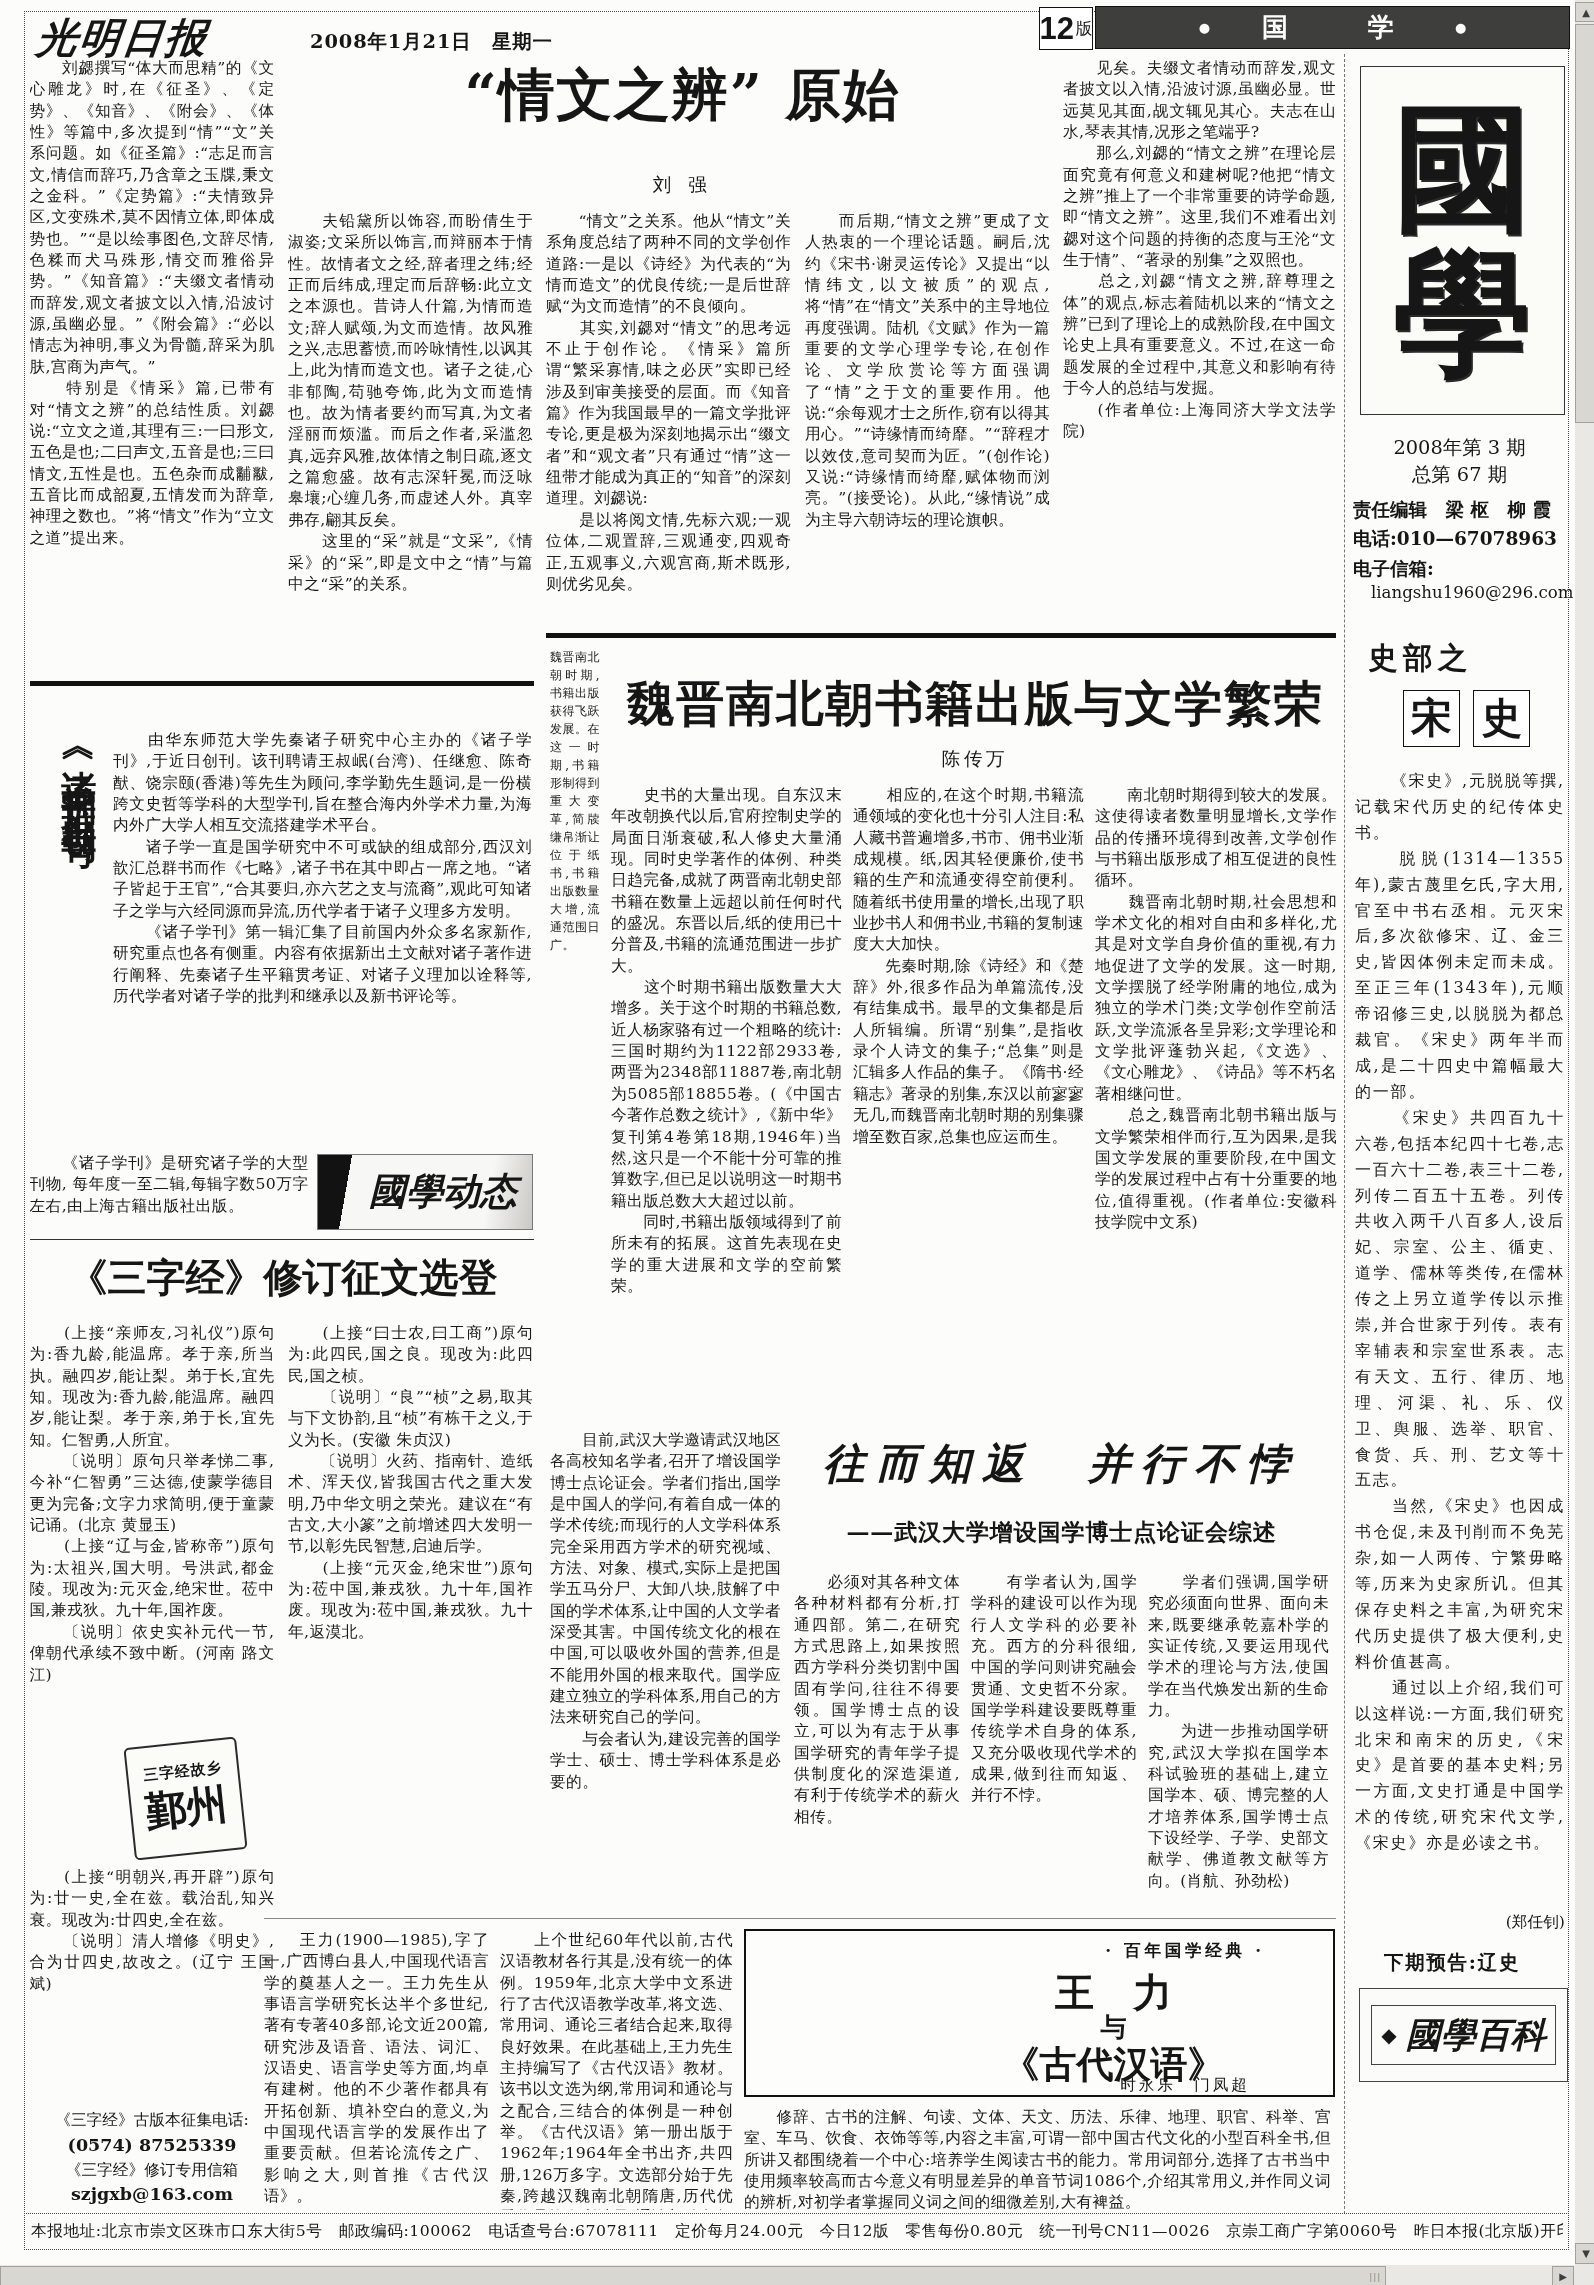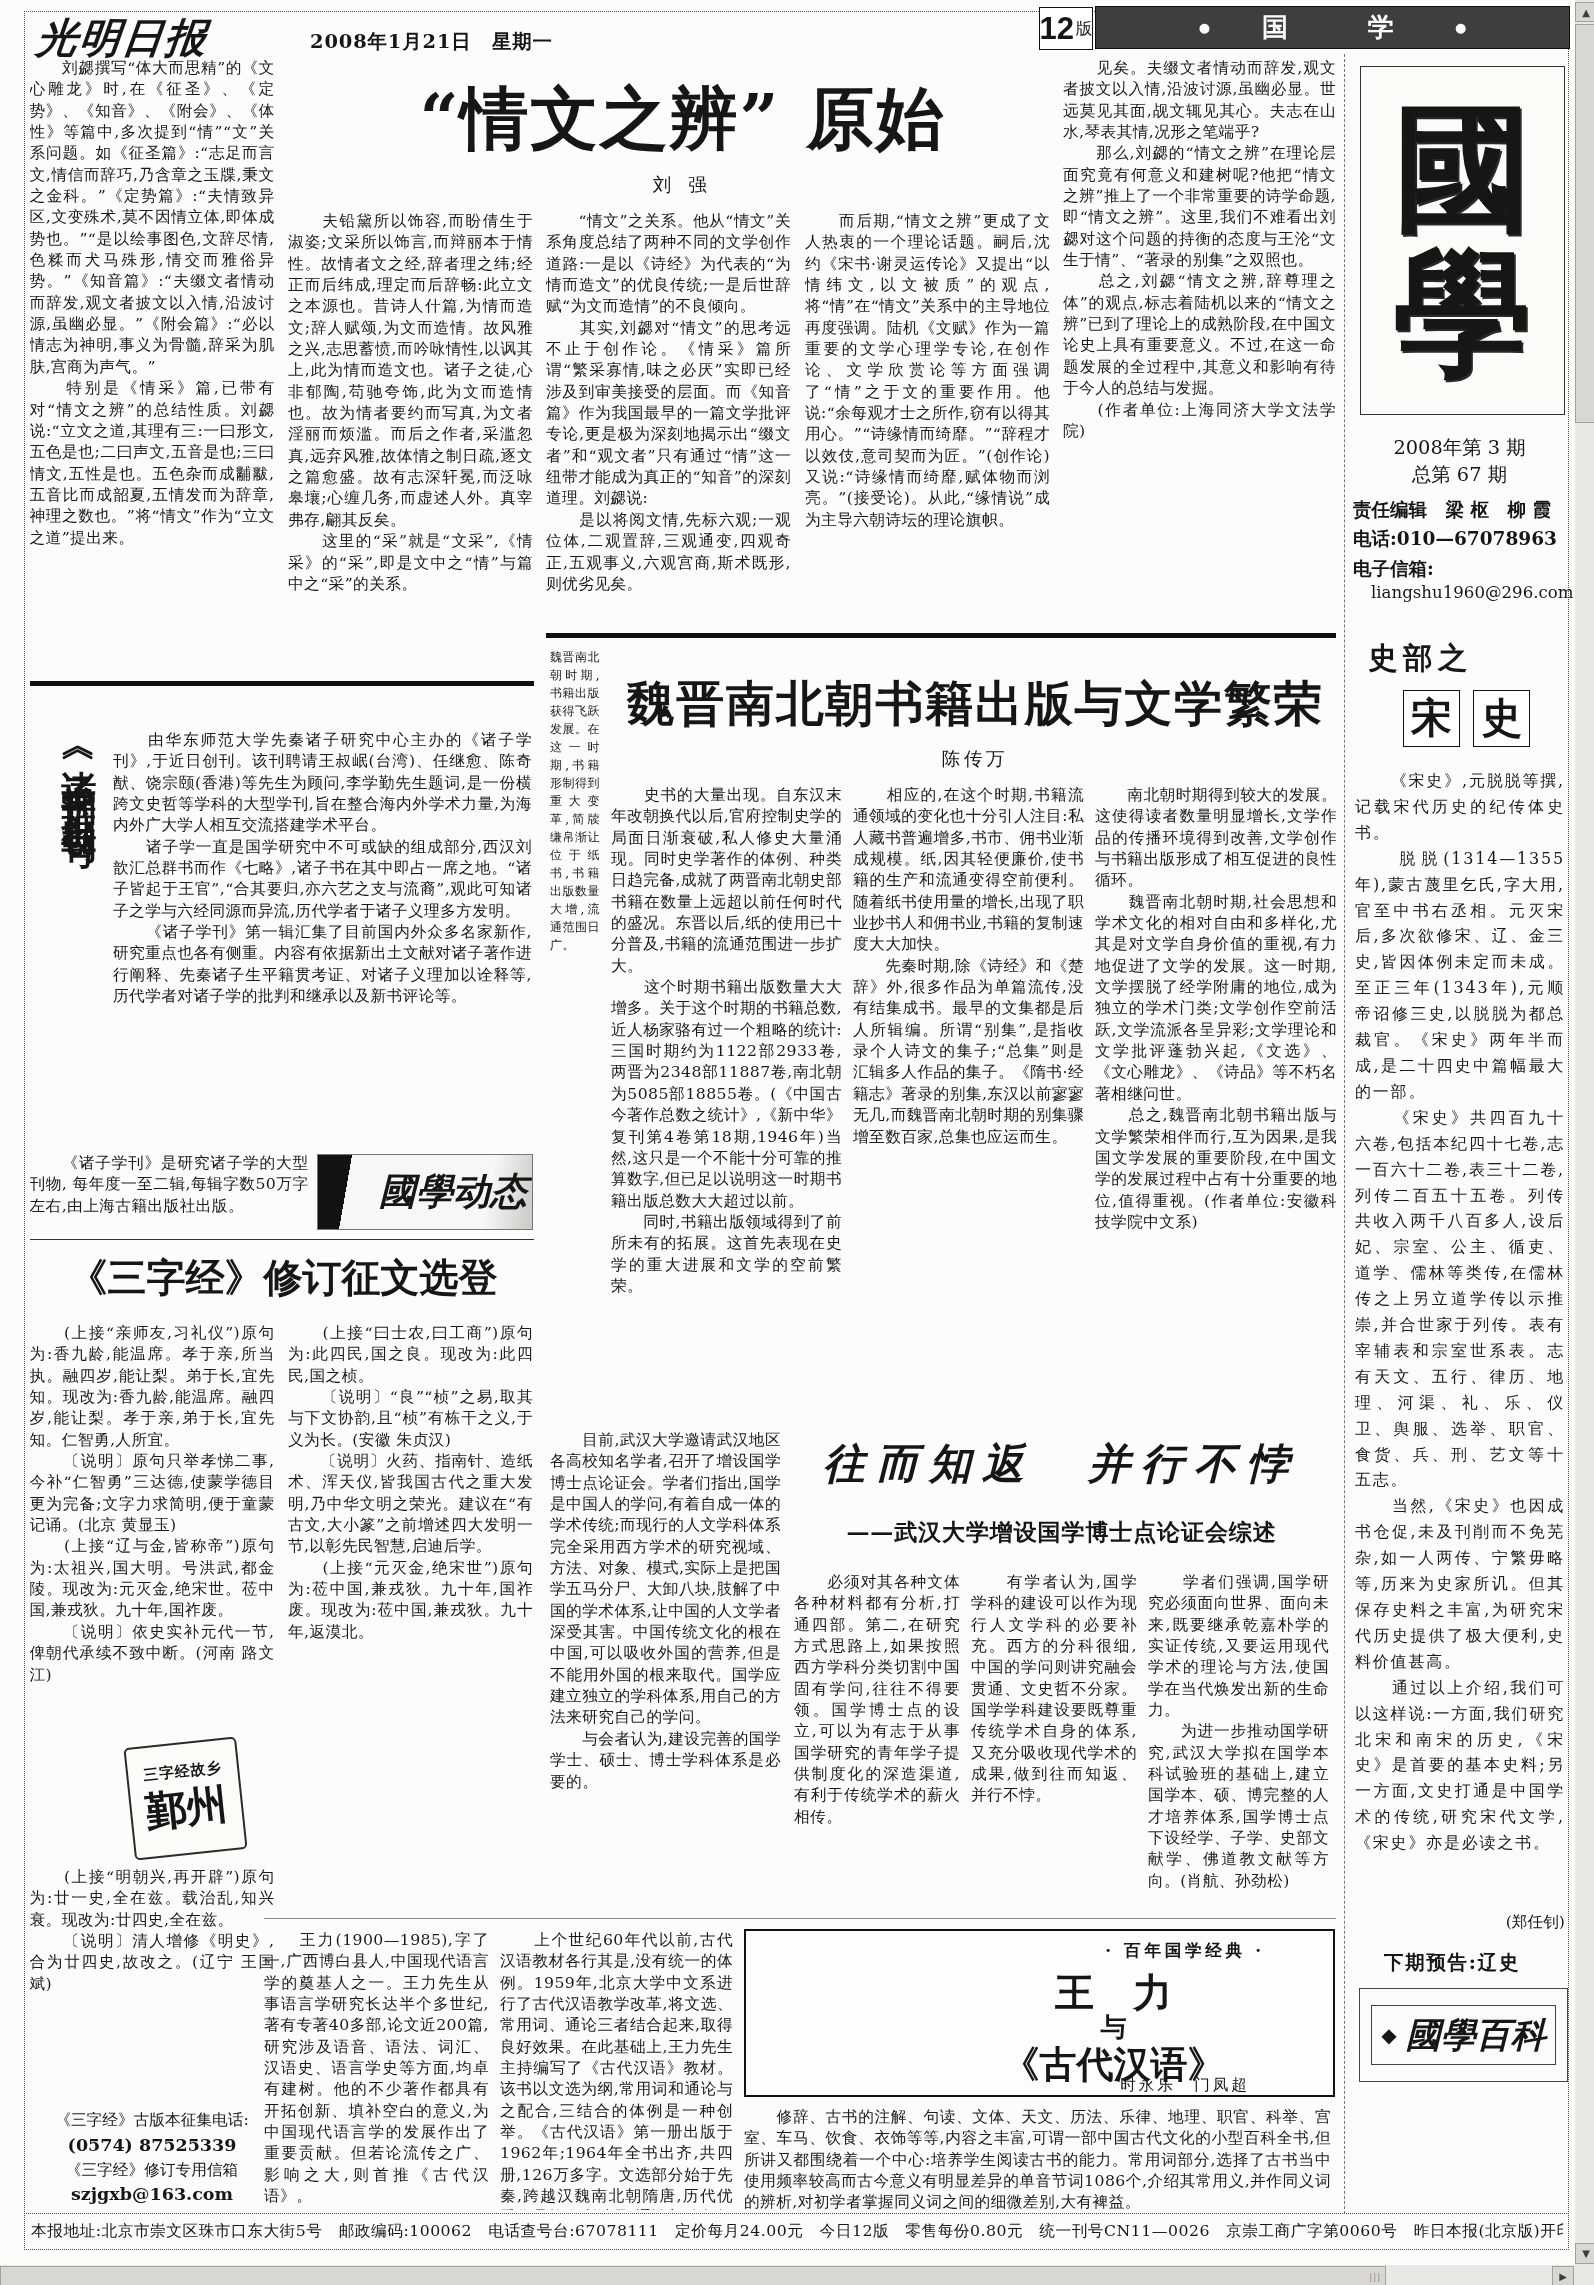--- a/index.html
+++ b/index.html
@@ -79,21 +79,21 @@
 <div class="a" style="left:1039px;top:7.4px;width:52px;height:41px;border:1.8px solid #111;background:#fff;display:flex;align-items:center;justify-content:center;">
   <span style="font-size:31px;font-weight:bold;font-family:'Liberation Sans',sans-serif;">12</span>
   <span style="font-size:16.6px;margin-left:1.8px;">版</span>
 </div>
 <div class="a" style="left:1096px;top:7.4px;width:473px;height:41px;background:#3e3e3c;outline:1.8px solid #111;display:flex;align-items:center;justify-content:center;gap:52px;color:#fff;">
   <span style="font-size:13px;">●</span>
   <span style="font-size:26px;font-weight:bold;letter-spacing:9.2px;">国　　学</span>
   <span style="font-size:13px;">●</span>
 </div>
 
-<div class="a serifB center" style="left:295px;top:74px;width:775px;height:100px;font-size:68px;letter-spacing:1.8px;white-space:nowrap;overflow:hidden;">“情文之辨” 原始</div>
+<div class="a serifB center" style="left:295px;top:58px;width:775px;height:100px;font-size:56px;letter-spacing:1.8px;white-space:nowrap;overflow:hidden;">“情文之辨” 原始</div>
 <div class="a center" style="left:295px;top:172px;width:775px;font-size:18.5px;letter-spacing:5.5px;">刘 强</div>
 
 <div class="a col" style="left:29.5px;top:57px;width:245px;height:620px;">　　刘勰撰写“体大而思精”的《文心雕龙》时,在《征圣》、《定势》、《知音》、《附会》、《体性》等篇中,多次提到“情”“文”关系问题。如《征圣篇》:“志足而言文,情信而辞巧,乃含章之玉牒,秉文之金科。”《定势篇》:“夫情致异区,文变殊术,莫不因情立体,即体成势也。”“是以绘事图色,文辞尽情,色糅而犬马殊形,情交而雅俗异势。”《知音篇》:“夫缀文者情动而辞发,观文者披文以入情,沿波讨源,虽幽必显。”《附会篇》:“必以情志为神明,事义为骨髓,辞采为肌肤,宫商为声气。”
 　　特别是《情采》篇,已带有对“情文之辨”的总结性质。刘勰说:“立文之道,其理有三:一曰形文,五色是也;二曰声文,五音是也;三曰情文,五性是也。五色杂而成黼黻,五音比而成韶夏,五情发而为辞章,神理之数也。”将“情文”作为“立文之道”提出来。</div>
 <div class="a col" style="left:288px;top:210px;width:245px;height:467px;">　　夫铅黛所以饰容,而盼倩生于淑姿;文采所以饰言,而辩丽本于情性。故情者文之经,辞者理之纬;经正而后纬成,理定而后辞畅:此立文之本源也。昔诗人什篇,为情而造文;辞人赋颂,为文而造情。故风雅之兴,志思蓄愤,而吟咏情性,以讽其上,此为情而造文也。诸子之徒,心非郁陶,苟驰夸饰,此为文而造情也。故为情者要约而写真,为文者淫丽而烦滥。而后之作者,采滥忽真,远弃风雅,故体情之制日疏,逐文之篇愈盛。故有志深轩冕,而泛咏皋壤;心缠几务,而虚述人外。真宰弗存,翩其反矣。
 　　这里的“采”就是“文采”,《情采》的“采”,即是文中之“情”与篇中之“采”的关系。</div>
 <div class="a col" style="left:546px;top:210px;width:245px;height:417px;">　　“情文”之关系。他从“情文”关系角度总结了两种不同的文学创作道路:一是以《诗经》为代表的“为情而造文”的优良传统;一是后世辞赋“为文而造情”的不良倾向。
 　　其实,刘勰对“情文”的思考远不止于创作论。《情采》篇所谓“繁采寡情,味之必厌”实即已经涉及到审美接受的层面。而《知音篇》作为我国最早的一篇文学批评专论,更是极为深刻地揭示出“缀文者”和“观文者”只有通过“情”这一纽带才能成为真正的“知音”的深刻道理。刘勰说:
 　　是以将阅文情,先标六观;一观位体,二观置辞,三观通变,四观奇正,五观事义,六观宫商,斯术既形,则优劣见矣。</div>
 <div class="a col" style="left:805px;top:210px;width:245px;height:417px;">　　而后期,“情文之辨”更成了文人热衷的一个理论话题。嗣后,沈约《宋书·谢灵运传论》又提出“以情纬文,以文被质”的观点,将“情”在“情文”关系中的主导地位再度强调。陆机《文赋》作为一篇重要的文学心理学专论,在创作论、文学欣赏论等方面强调了“情”之于文的重要作用。他说:“余每观才士之所作,窃有以得其用心。”“诗缘情而绮靡。”“辞程才以效伎,意司契而为匠。”(创作论)又说:“诗缘情而绮靡,赋体物而浏亮。”(接受论)。从此,“缘情说”成为主导六朝诗坛的理论旗帜。</div>
@@ -125,21 +125,21 @@
 <div class="a col" style="left:971px;top:1571px;width:166px;height:345px;">　　有学者认为,国学学科的建设可以作为现行人文学科的必要补充。西方的分科很细,中国的学问则讲究融会贯通、文史哲不分家。国学学科建设要既尊重传统学术自身的体系,又充分吸收现代学术的成果,做到往而知返、并行不悖。</div>
 <div class="a col" style="left:1148px;top:1571px;width:181px;height:345px;">　　学者们强调,国学研究必须面向世界、面向未来,既要继承乾嘉朴学的实证传统,又要运用现代学术的理论与方法,使国学在当代焕发出新的生命力。
 　　为进一步推动国学研究,武汉大学拟在国学本科试验班的基础上,建立国学本、硕、博完整的人才培养体系,国学博士点下设经学、子学、史部文献学、佛道教文献等方向。(肖航、孙劲松)</div>
 
 <div class="a vtitle" style="left:37px;top:735px;width:65px;height:417px;font-size:35px;">《诸子学刊》推出创刊号</div>
 <div class="a col" style="left:113px;top:729px;width:419px;height:417px;">　　由华东师范大学先秦诸子研究中心主办的《诸子学刊》,于近日创刊。该刊聘请王叔岷(台湾)、任继愈、陈奇猷、饶宗颐(香港)等先生为顾问,李学勤先生题词,是一份横跨文史哲等学科的大型学刊,旨在整合海内外学术力量,为海内外广大学人相互交流搭建学术平台。
 　　诸子学一直是国学研究中不可或缺的组成部分,西汉刘歆汇总群书而作《七略》,诸子书在其中即占一席之地。“诸子皆起于王官”,“合其要归,亦六艺之支与流裔”,观此可知诸子之学与六经同源而异流,历代学者于诸子义理多方发明。
 　　《诸子学刊》第一辑汇集了目前国内外众多名家新作,研究重点也各有侧重。内容有依据新出土文献对诸子著作进行阐释、先秦诸子生平籍贯考证、对诸子义理加以诠释等,历代学者对诸子学的批判和继承以及新书评论等。</div>
 <div class="a col" style="left:29.5px;top:1152px;width:279px;height:83px;">　　《诸子学刊》是研究诸子学的大型刊物, 每年度一至二辑,每辑字数50万字左右,由上海古籍出版社出版。</div>
 <div class="a badge" style="left:317px;top:1154px;width:214px;height:74px;">
-  <span style="font-size:37px;padding-right:5px;font-family:'DejaVu Serif',serif;">國學动态</span>
+  <span style="font-size:37px;padding-right:15px;font-family:'DejaVu Serif',serif;">國學动态</span>
 </div>
 <div class="a" style="left:29.5px;top:1239px;width:504px;height:0;border-top:1.8px solid #333;"></div>
 
 <div class="a sans center" style="left:33px;top:1251px;width:500px;font-size:39px;font-weight:bold;white-space:nowrap;overflow:hidden;">《三字经》修订征文选登</div>
 <div class="a col" style="left:29.5px;top:1322px;width:245px;height:412px;">　　(上接“亲师友,习礼仪”)原句为:香九龄,能温席。孝于亲,所当执。融四岁,能让梨。弟于长,宜先知。现改为:香九龄,能温席。融四岁,能让梨。孝于亲,弟于长,宜先知。仁智勇,人所宜。
 　　〔说明〕原句只举孝悌二事,今补“仁智勇”三达德,使蒙学德目更为完备;文字力求简明,便于童蒙记诵。(北京 黄显玉)
 　　(上接“辽与金,皆称帝”)原句为:太祖兴,国大明。号洪武,都金陵。现改为:元灭金,绝宋世。莅中国,兼戎狄。九十年,国祚废。
 　　〔说明〕依史实补元代一节,俾朝代承续不致中断。(河南 路文江)</div>
 <div class="a stamp" style="left:129px;top:1742px;width:109px;height:109px;">
   <span style="font-size:14.8px;letter-spacing:0.9px;">三字经故乡</span>

